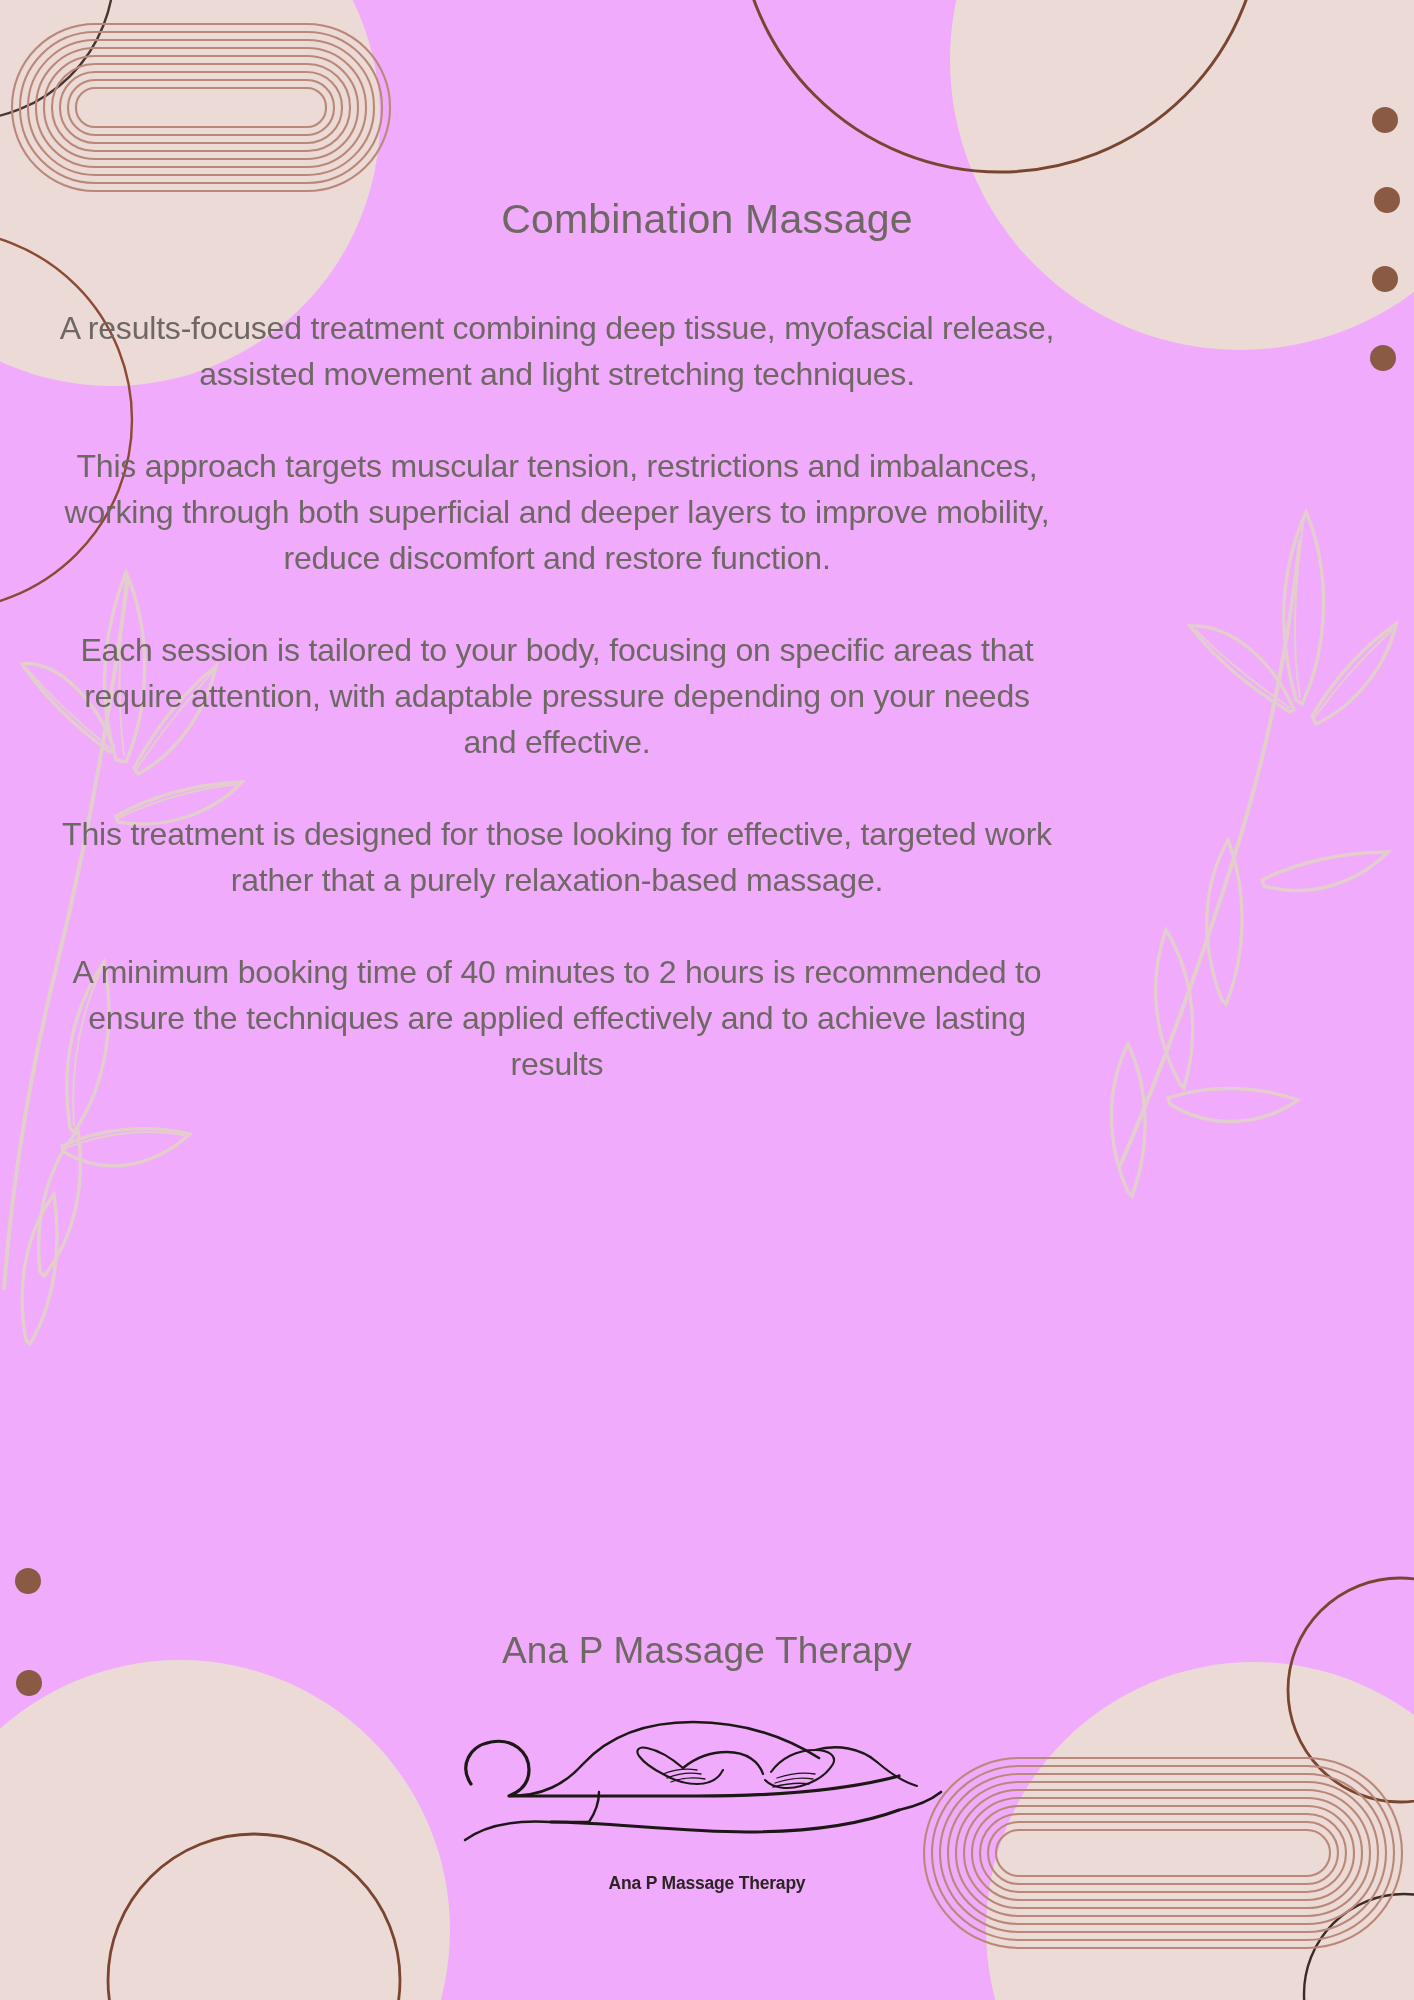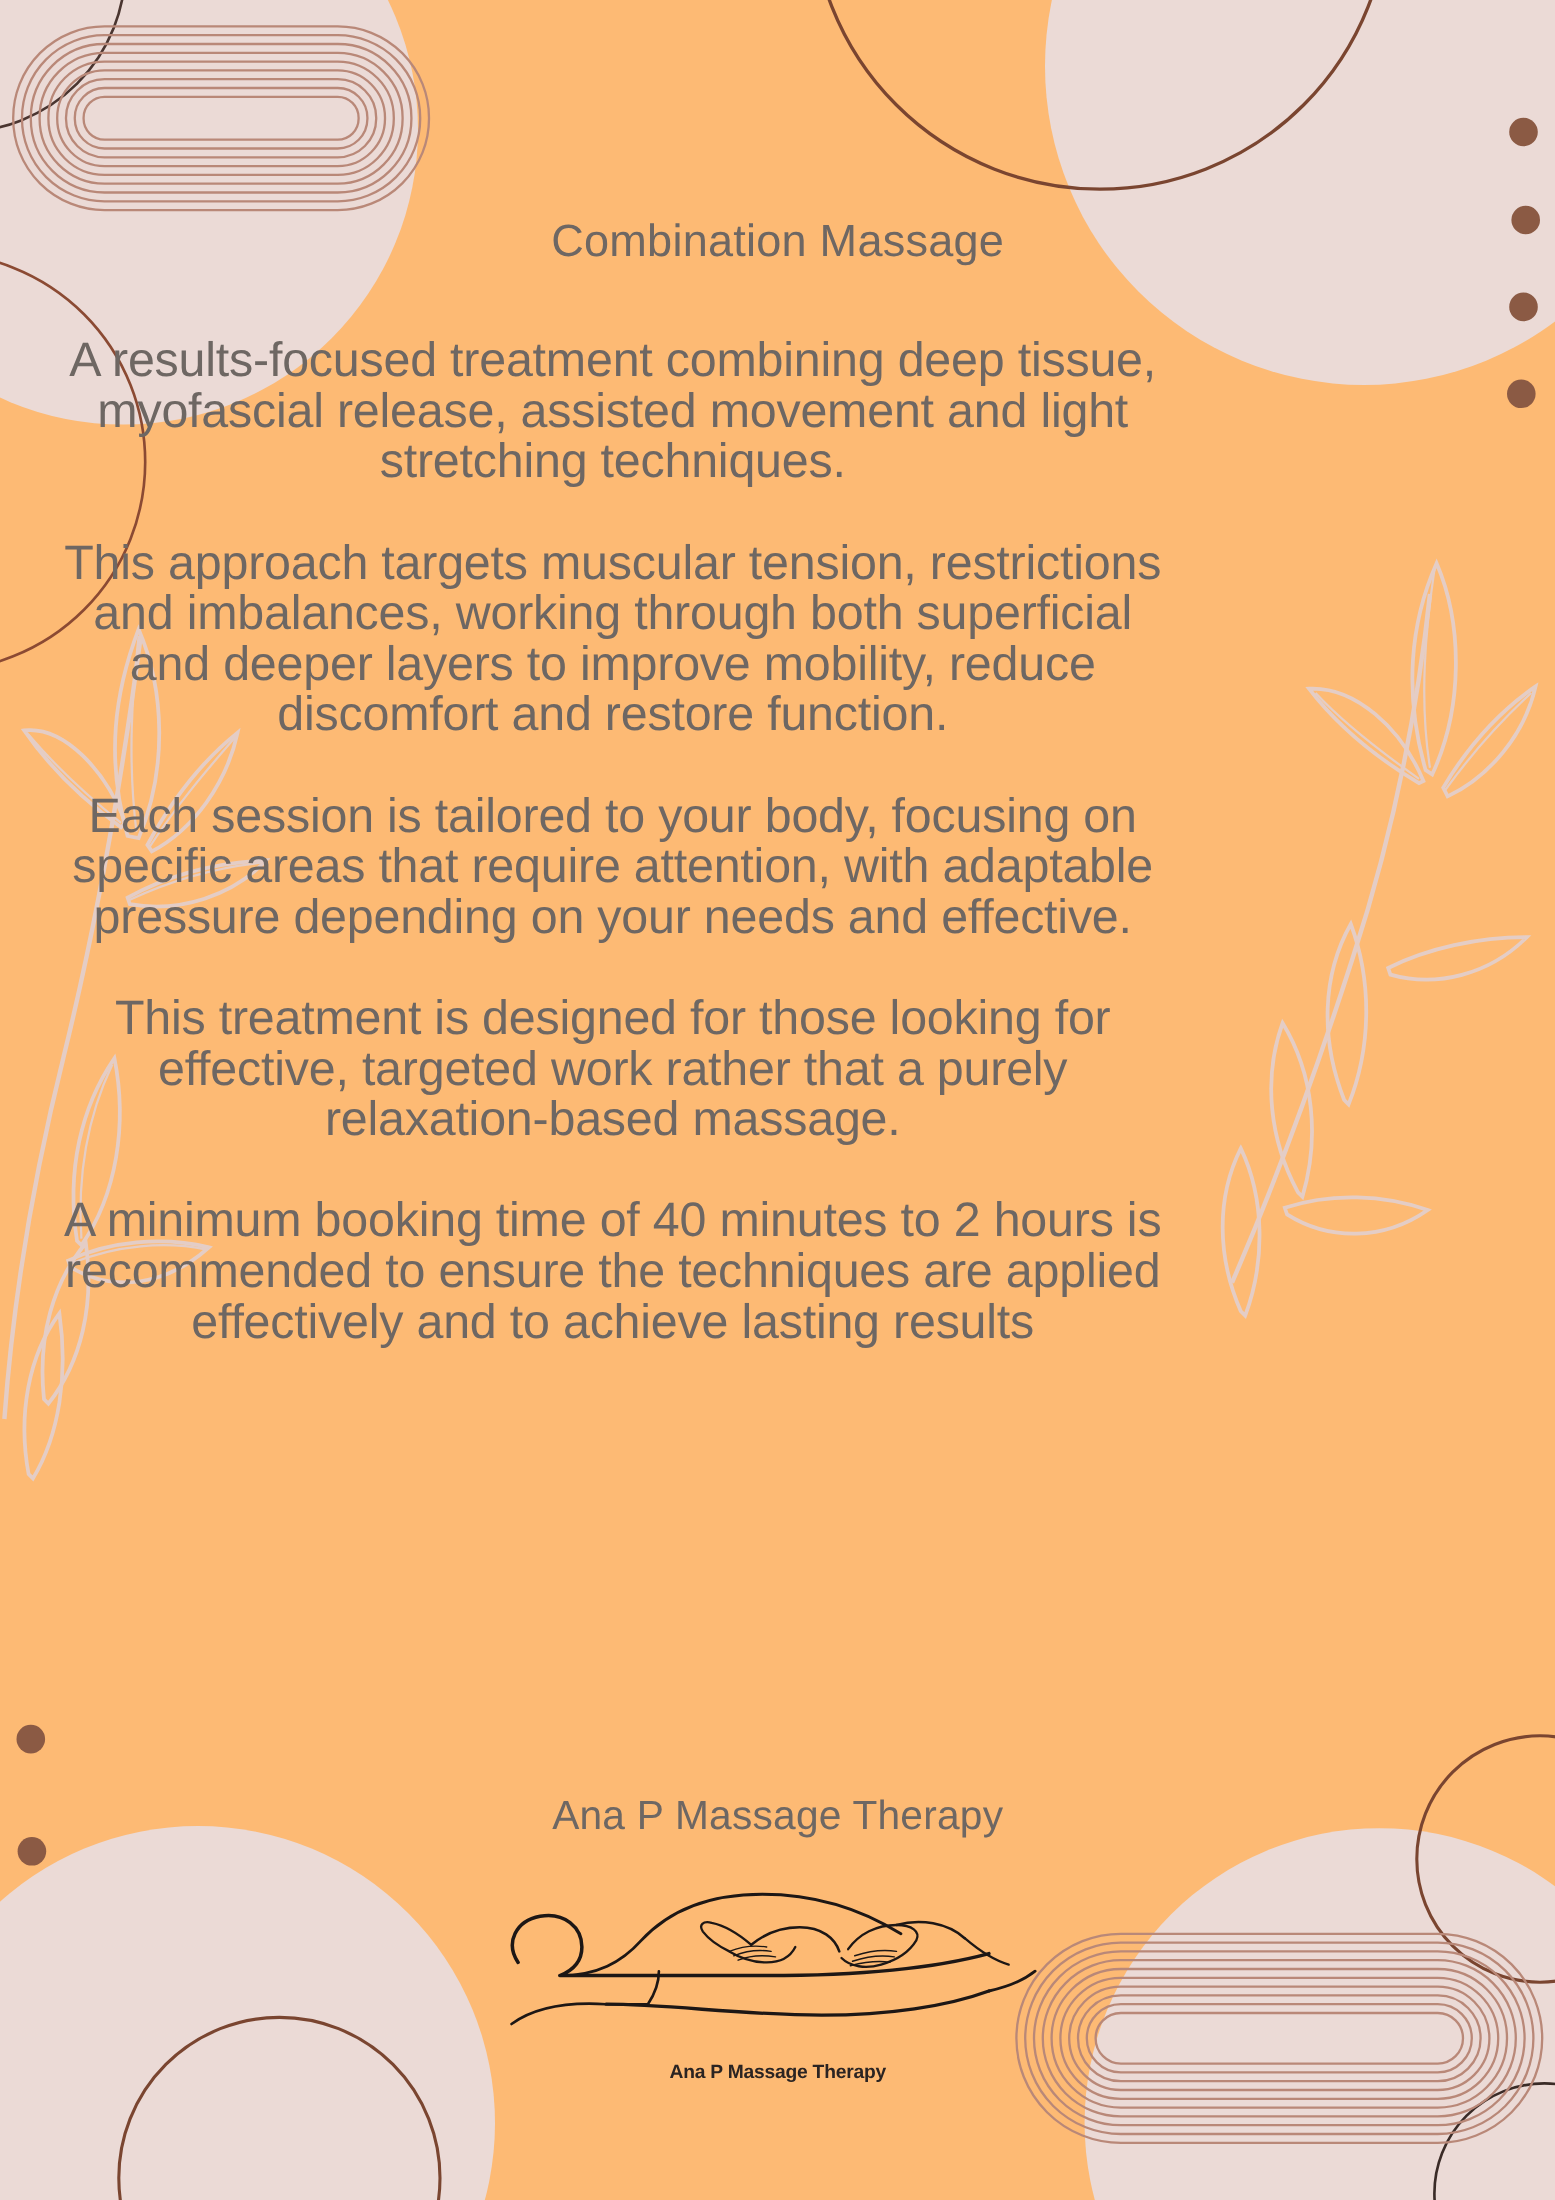--- a/index.html
+++ b/index.html
@@ -5,21 +5,21 @@
   html, body {
     margin: 0;
     padding: 0;
     background: #ffffff;
   }
   #poster {
     position: relative;
     width: 1414px;
     height: 2000px;
     overflow: hidden;
-    background: #fdba74;
+    background: #f0abfc;
     font-family: "Liberation Sans", sans-serif;
   }
 
   
   .deco-svg {
     position: absolute;
     left: 0; top: 0;
     width: 1414px;
     height: 2000px;
     pointer-events: none;
@@ -49,21 +49,21 @@
   .body-block {
     position: absolute;
     left: 57px;
     top: 305px;
     width: 1000px;
     text-align: center;
     color: #6e6763;
   }
 
   .para {
-    font-size: 44px;
+    font-size: 32px;
     line-height: 46px;
     letter-spacing: -0.2px;
     margin: 0;
     font-family: "Liberation Sans", sans-serif;
     white-space: pre-line;
   }
   .para + .para { margin-top: 46px; }
 
   .brand {
     position: absolute;

